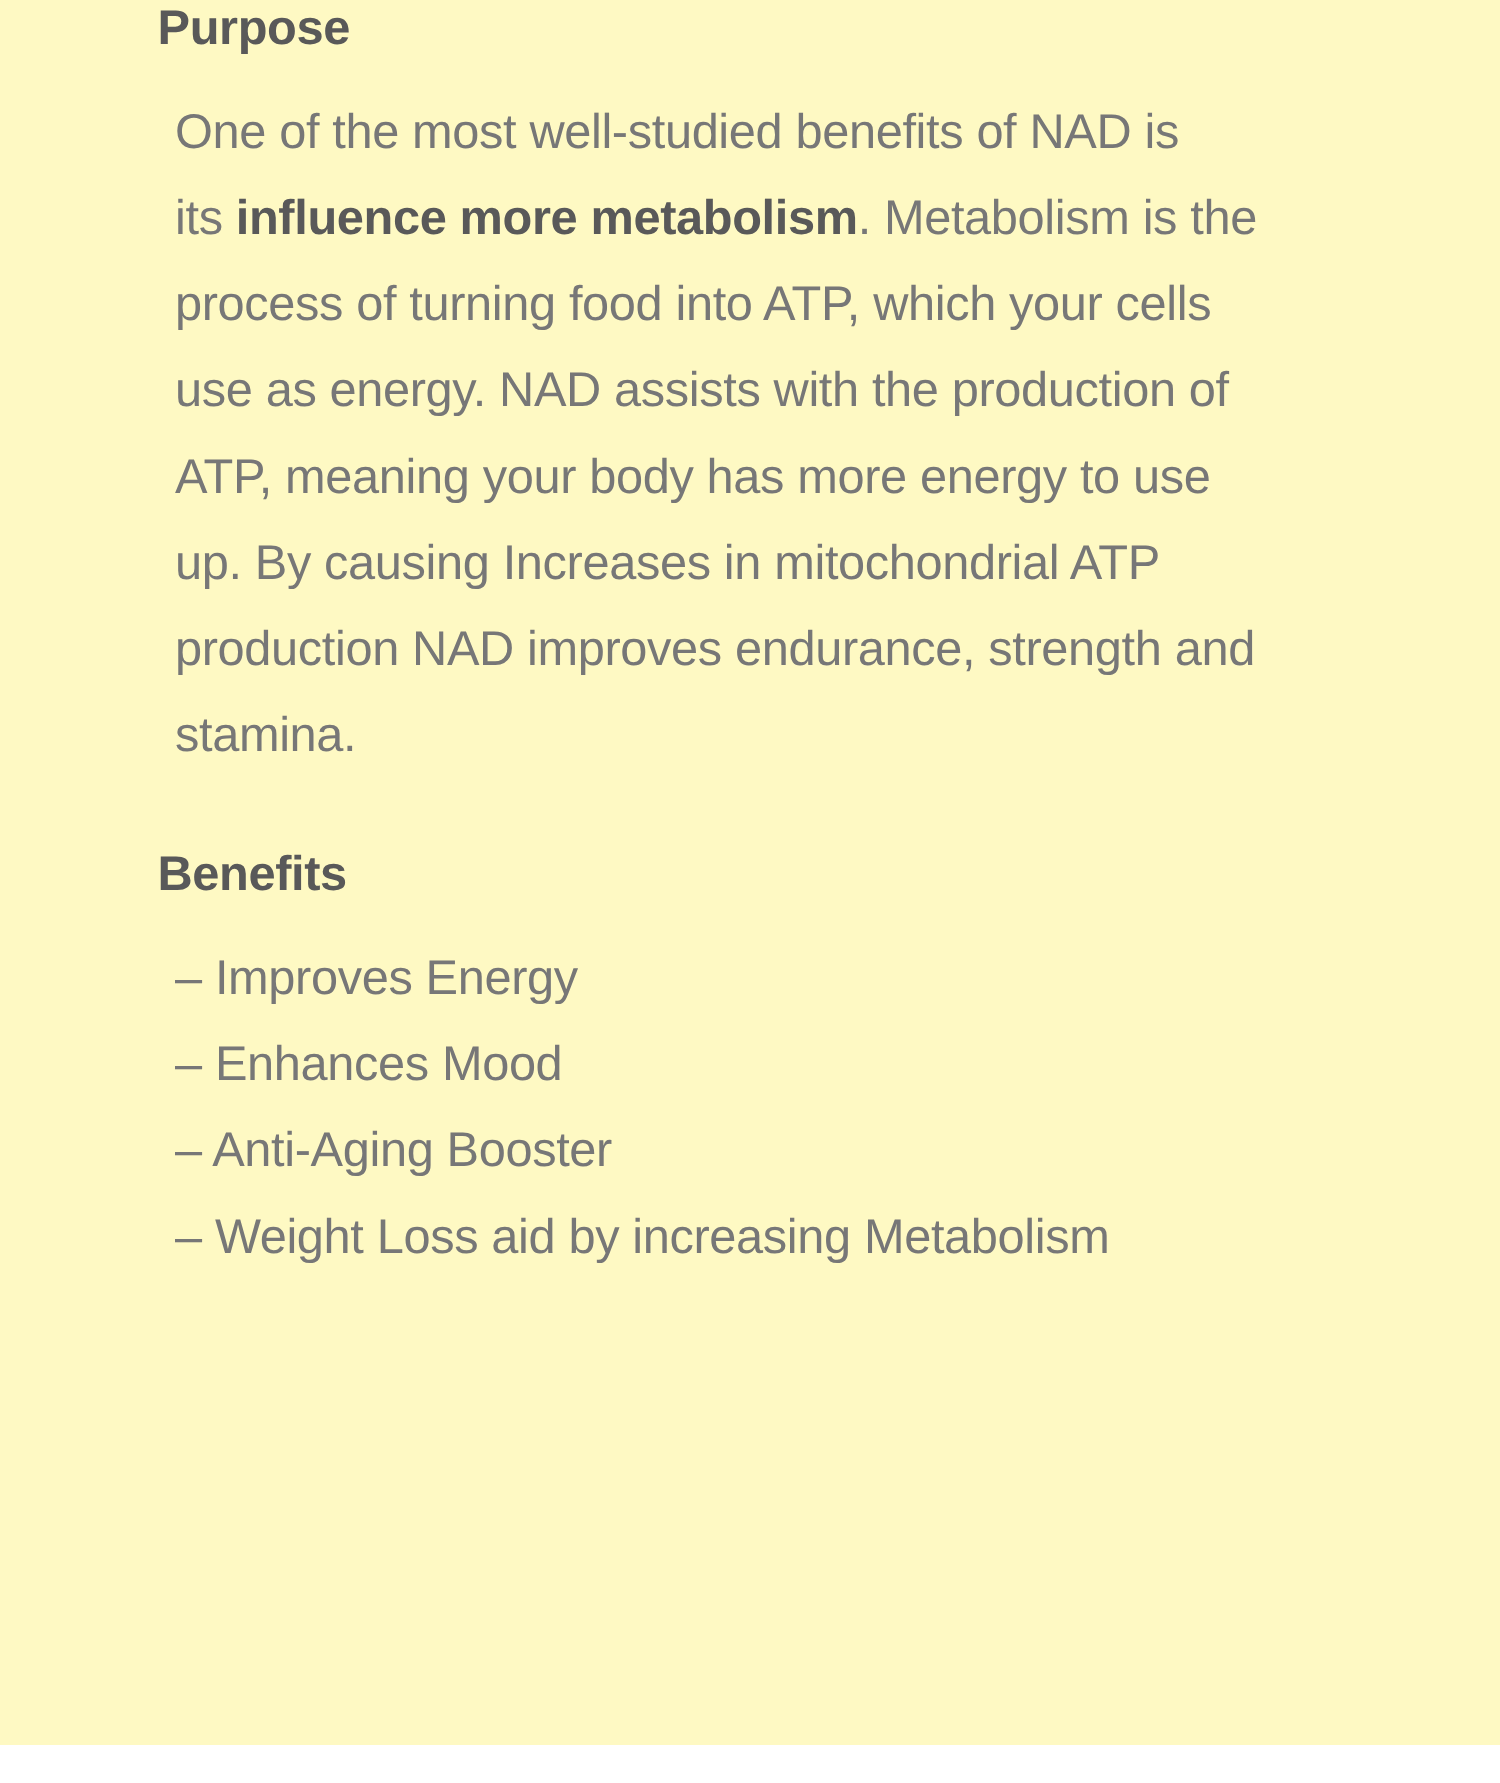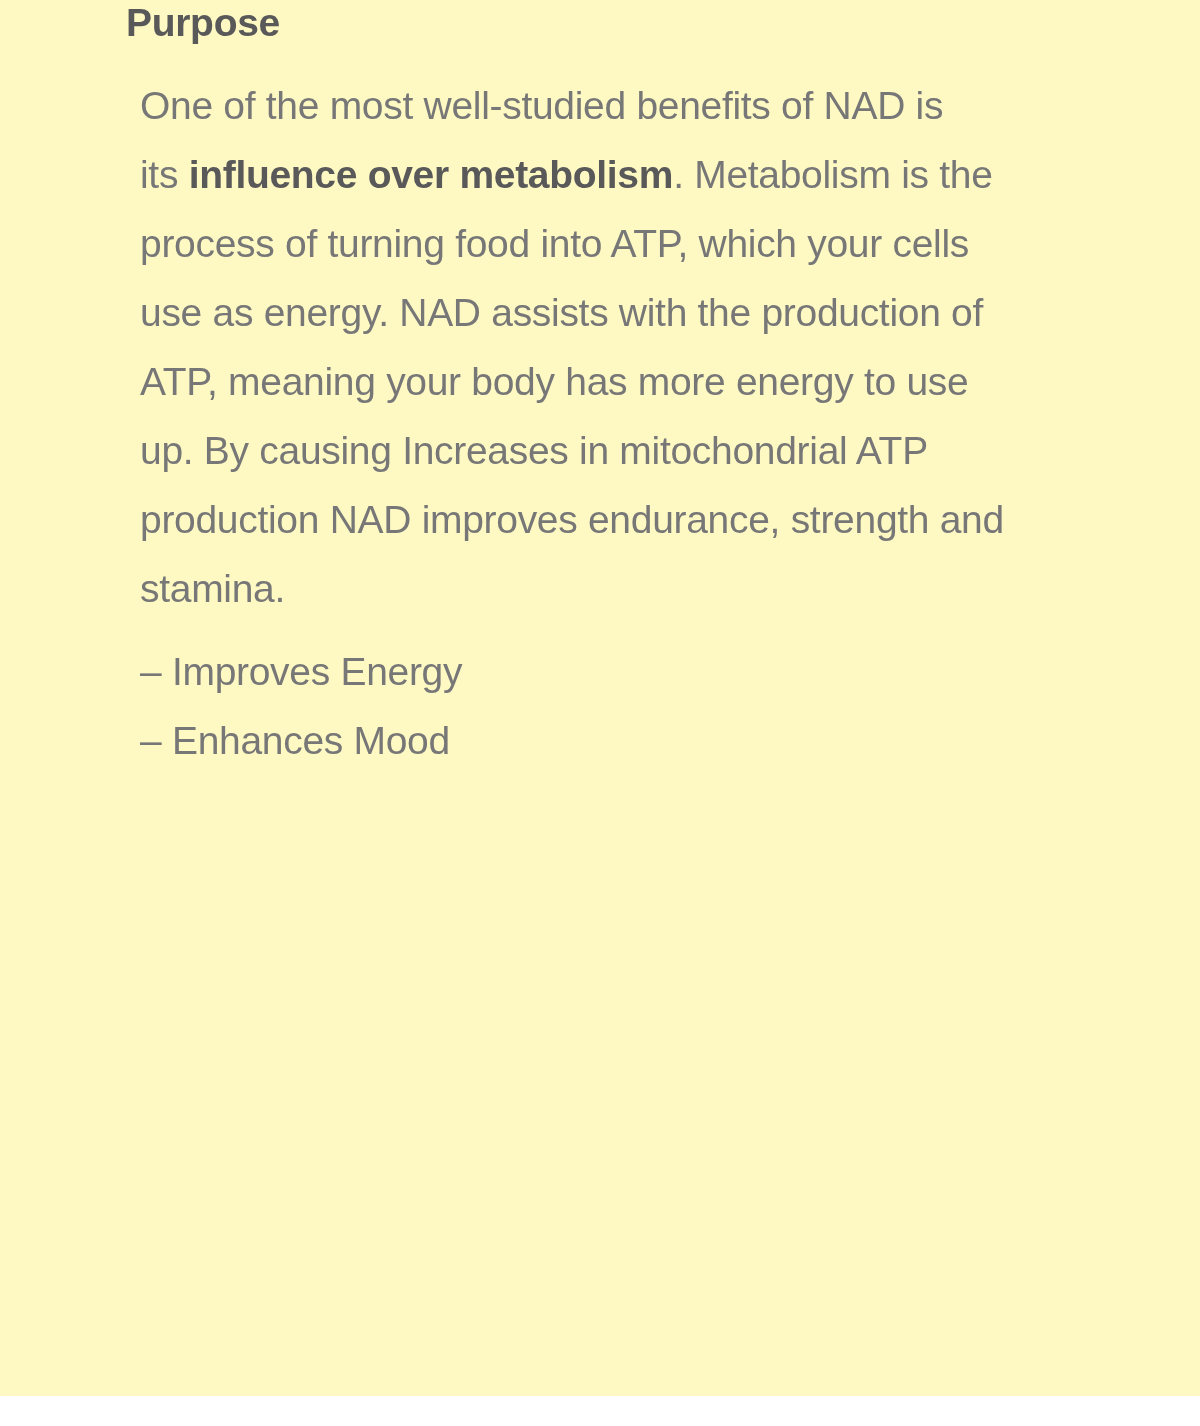--- a/index.html
+++ b/index.html
@@ -54,29 +54,32 @@
 </style>
 </head>
 <body>
 
 <div class="viewport">
   <div class="content">
 
     <h2 class="heading">Purpose</h2>
 
     <p class="para"><span>One of the most well-studied benefits of NAD is
-its </span><strong>influence over metabolism</strong><span>. Metabolism is the
+its </span><strong>influence more metabolism</strong><span>. Metabolism is the
 process of turning food into ATP, which your cells
 use as energy. NAD assists with the production of
 ATP, meaning your body has more energy to use
 up. By causing Increases in mitochondrial ATP
 production NAD improves endurance, strength and
 stamina.</span></p>
 
 
+    <h2 class="heading benefits-heading">Benefits</h2>
 
     <ul class="benefits-list">
       <li>– Improves Energy</li>
       <li>– Enhances Mood</li>
+      <li>– Anti-Aging Booster</li>
+      <li>– Weight Loss aid by increasing Metabolism</li>
     </ul>
 
   </div>
 </div>
 
 </body></html>

